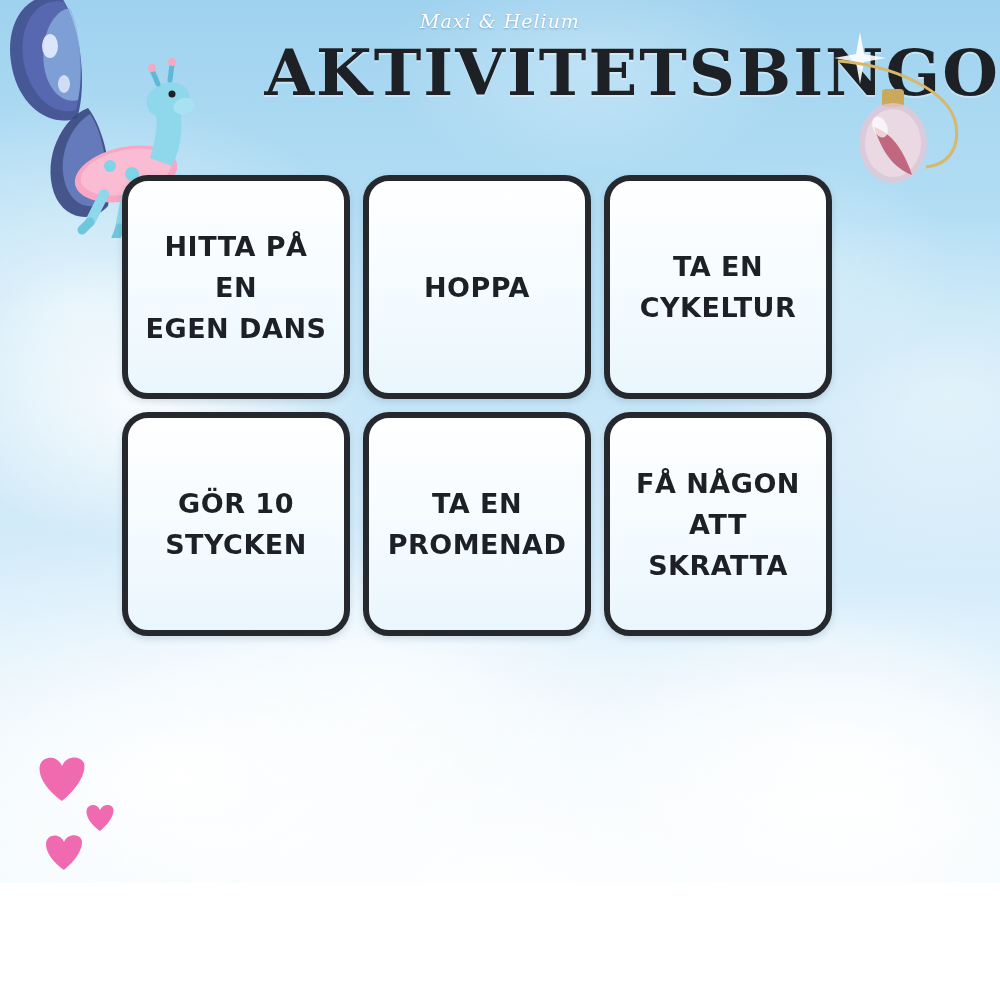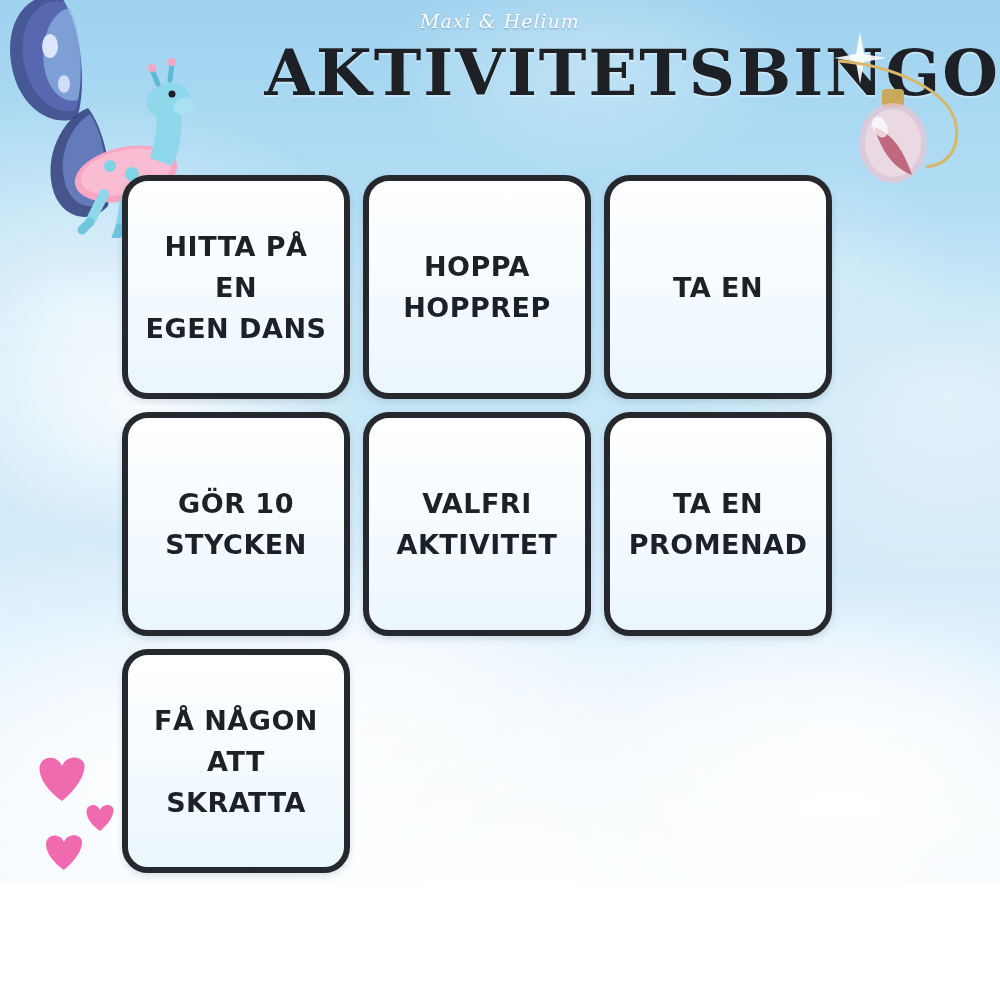--- a/index.html
+++ b/index.html
@@ -197,45 +197,39 @@
     <div class="cell">
       <div class="cell-text">
         <span>HITTA PÅ EN</span><br>
         <span>EGEN DANS</span>
       </div>
     </div>
 
     <div class="cell">
       <div class="cell-text">
         <span>HOPPA</span><br>
-        <span>HOPPREP</span>
       </div>
     </div>
 
     <div class="cell">
       <div class="cell-text">
         <span>TA EN</span><br>
+        <span>CYKELTUR</span>
       </div>
     </div>
 
 
 
     <div class="cell">
       <div class="cell-text">
         <span>GÖR 10</span><br>
         <span>STYCKEN</span><br>
       </div>
     </div>
 
-    <div class="cell">
-      <div class="cell-text">
-        <span>VALFRI</span><br>
-        <span>AKTIVITET</span>
-      </div>
-    </div>
 
     <div class="cell">
       <div class="cell-text">
         <span>TA EN</span><br>
         <span>PROMENAD</span>
       </div>
     </div>
 
     <div class="cell">
       <div class="cell-text">

